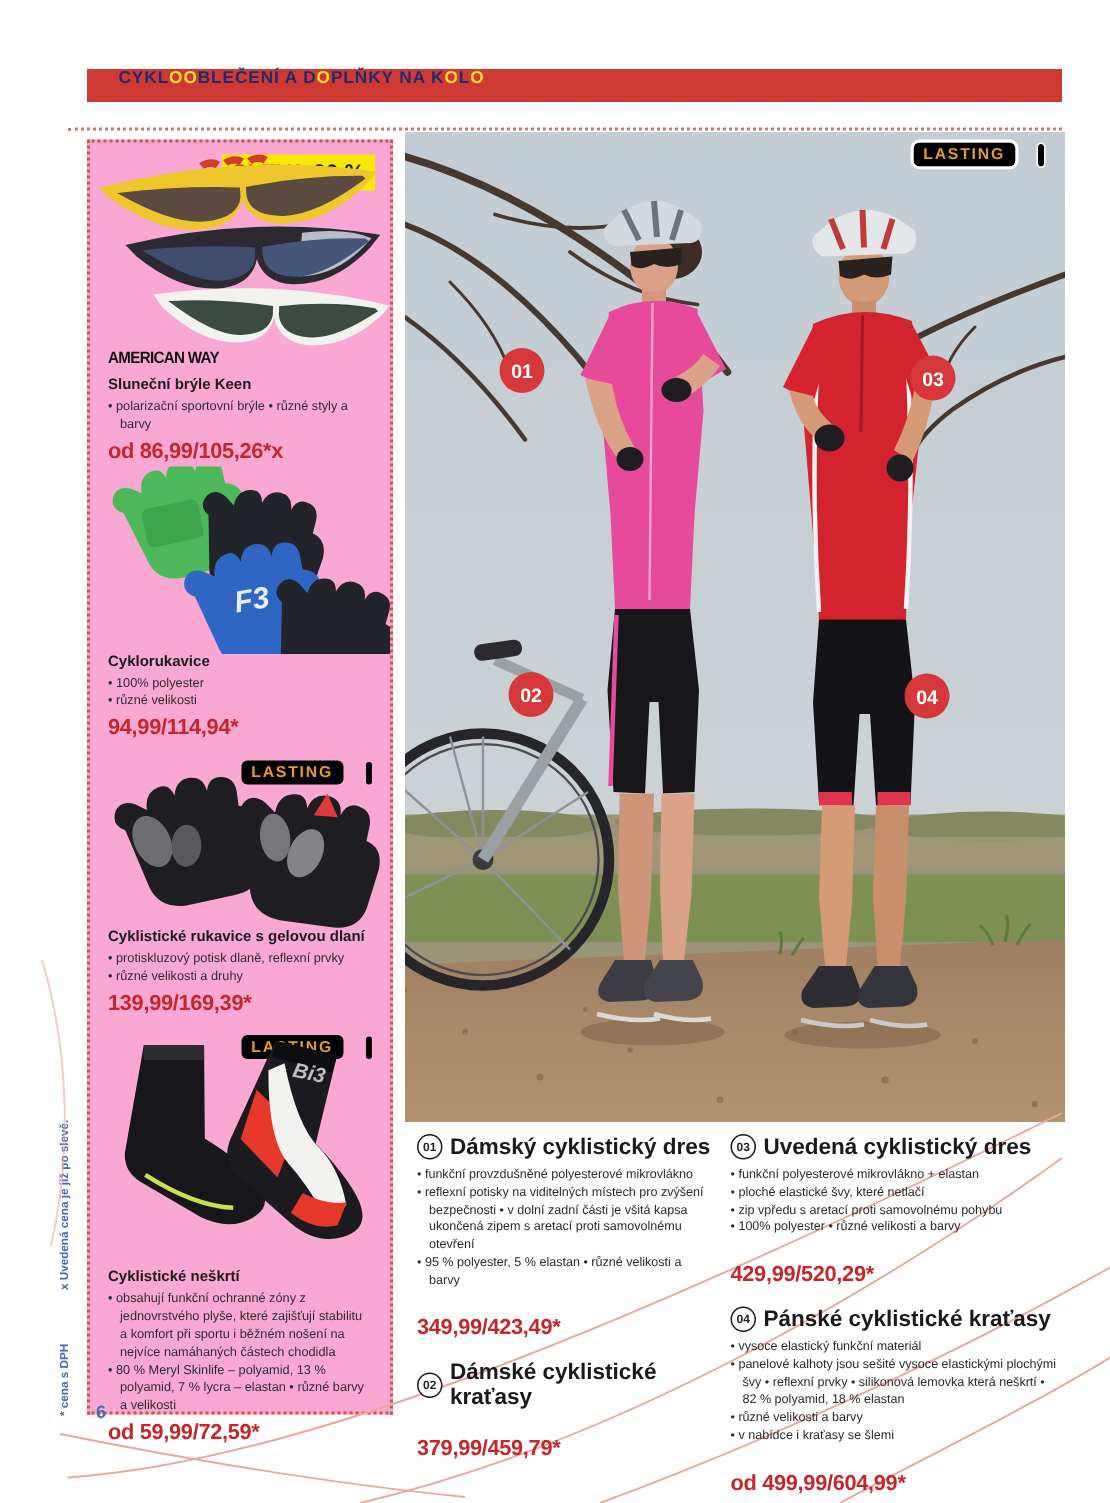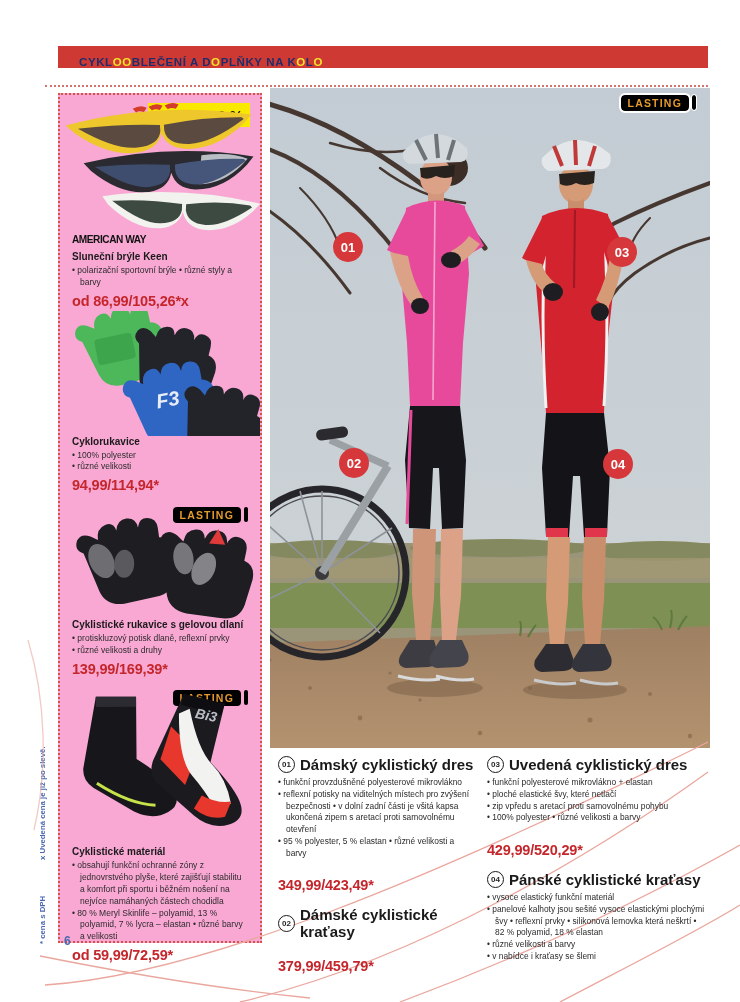--- a/index.html
+++ b/index.html
@@ -2,21 +2,21 @@
 <html><head>
 <meta charset="utf-8">
 <style>
   * { margin:0; padding:0; box-sizing:border-box; }
   html,body { background:#ffffff; }
   body { font-family:"Liberation Sans", sans-serif; color:#231f20; }
   .page { position:relative; width:740px; height:1002px; background:#fff; overflow:hidden; }
 
   
   .header-bar { position:absolute; left:58px; top:46px; width:650px; height:22px;
-    background:#cf3934; display:flex; align-items:flex-end; padding-left:21px; z-index:2; }
+    background:#cf3934; display:flex; align-items:flex-start; padding-left:21px; z-index:2; }
   .header-title { font-size:11.5px; font-weight:bold; letter-spacing:.6px; color:#1d2d6b; }
   .header-title .yellow-o { color:#f5e32a; }
   .top-rule { position:absolute; left:45px; top:85px; width:663px; border-top:2px dotted #d0746c; z-index:2; }
 
   
   .deco { position:absolute; left:0; top:0; z-index:3; pointer-events:none; }
 
   
   .sidebar { position:absolute; left:58px; top:93px; width:204px; height:850px;
     background:#f9a8d4; border:2px dotted #d0544a; z-index:2; display:flex; flex-direction:column; }
@@ -29,21 +29,21 @@
   .blist li::before { content:"• "; margin-left:-8px; }
   .sb-price { font-size:14.5px; font-weight:bold; color:#c4262b; margin-top:4px; letter-spacing:-0.2px; }
   .brand-text { font-size:11px; font-weight:bold; color:#111; letter-spacing:-0.5px;
     transform:scaleX(.92); transform-origin:left; margin-bottom:6px; }
 
   .sleva-badge { position:absolute; top:8px; right:10px; background:#f9e900; height:24px;
     display:flex; align-items:center; padding:0 7px; gap:5px; }
   .sleva-word { color:#d42b26; font-weight:bold; font-size:15px; }
   .sleva-val { color:#111; font-weight:bold; font-size:15px; }
 
-  .lasting-badge { display:inline-flex; align-items:flex-start; gap:3px; }
+  .lasting-badge { display:inline-flex; align-items:center; gap:15px; }
   .lasting-box { background:#000; border-radius:4px; padding:2px 7px;
     color:#e59a2f; font-weight:bold; font-size:10.5px; letter-spacing:1.2px; }
   .lasting-bar { width:4px; height:15px; background:#000; border-radius:2px; }
   .lasting-badge.on-photo .lasting-box { outline:2px solid #fff; }
   .lasting-badge.on-photo .lasting-bar { outline:1px solid #fff; }
   .sb-lasting { position:absolute; top:6px; right:12px; }
 
   
   .photo { position:absolute; left:270px; top:88px; width:440px; height:660px; z-index:2; }
   .photo svg.scene { position:absolute; left:0; top:0; }
@@ -216,21 +216,21 @@
             <path d="M28,0 l42,4 -6,60 q30,24 36,38 q6,14 -9,21 q-17,8 -36,-4 L14,92 Q4,84 7,70 Z" fill="#1a1a1f"></path>
             <path d="M28,0 l42,4 -2,12 -41,-5 Z" fill="#0e0e12"></path>
             <path d="M20,34 l30,22 -8,34 -28,-22 Z" fill="#e8372c"></path>
             <path d="M36,14 q14,40 30,52 q16,12 24,36 l-14,8 q-14,-18 -28,-30 q-16,-14 -22,-60 Z" fill="#f2f2f0"></path>
             <path d="M60,98 q16,6 30,2 l-4,16 q-15,6 -32,-4 Z" fill="#e8372c"></path>
             <text x="42" y="22" font-size="14" font-weight="bold" fill="#babec4" font-style="italic" transform="rotate(4 42 22)">Bi3</text>
           </g>
         </svg>
       </div>
       <div class="sb-text">
-        <div class="sb-title">Cyklistické materiál</div>
+        <div class="sb-title">Cyklistické neškrtí</div>
         <ul class="blist">
           <li>obsahují funkční ochranné zóny z jednovrstvého plyše, které zajišťují stabilitu a komfort při sportu i běžném nošení na nejvíce namáhaných částech chodidla</li>
           <li>80 % Meryl Skinlife – polyamid, 13 % polyamid, 7 % lycra – elastan • různé barvy a velikosti</li>
         </ul>
         <div class="sb-price">od 59,99/72,59*</div>
       </div>
     </div>
   </aside>
 
   <section class="photo">
@@ -411,20 +411,21 @@
       <div class="desc-head">
         <span class="num-circle">04</span>
         <span class="desc-title">Pánské cyklistické kraťasy</span>
       </div>
       <ul class="blist">
         <li>vysoce elastický funkční materiál</li>
         <li>panelové kalhoty jsou sešité vysoce elastickými plochými švy • reflexní prvky • silikonová lemovka která neškrtí • 82 % polyamid, 18 % elastan</li>
         <li>různé velikosti a barvy</li>
         <li>v nabídce i kraťasy se šlemi</li>
       </ul>
+      <div class="desc-price">od 499,99/604,99*</div>
     </div>
   </section>
 
   <div class="vnote discount">x Uvedená cena je již po slevě.</div>
   <div class="vnote vat">* cena s DPH</div>
   <div class="page-number">6</div>
 
 </div>
 
 </body></html>

